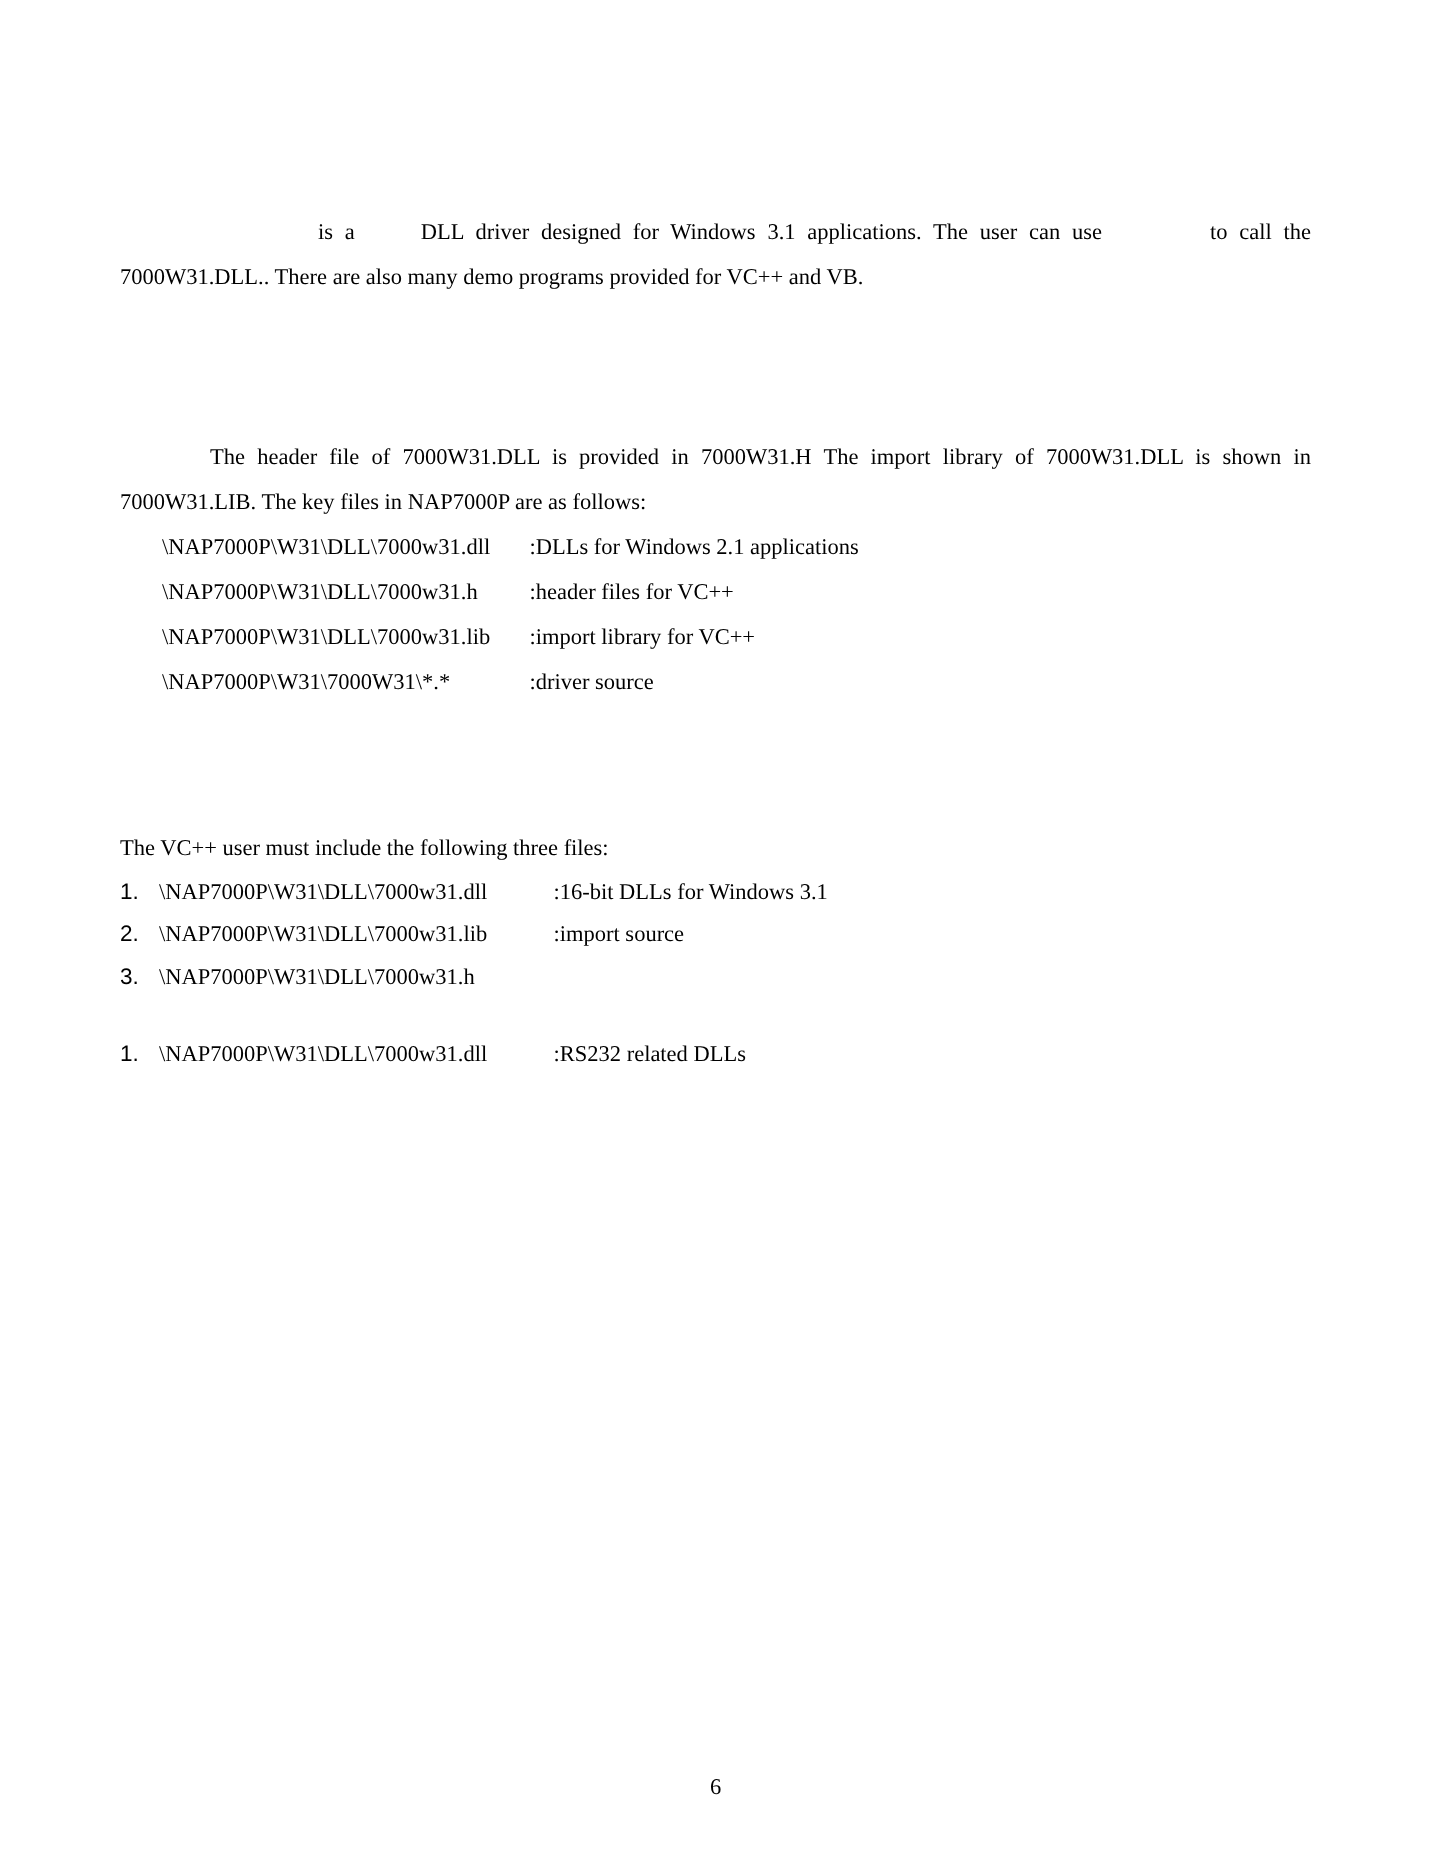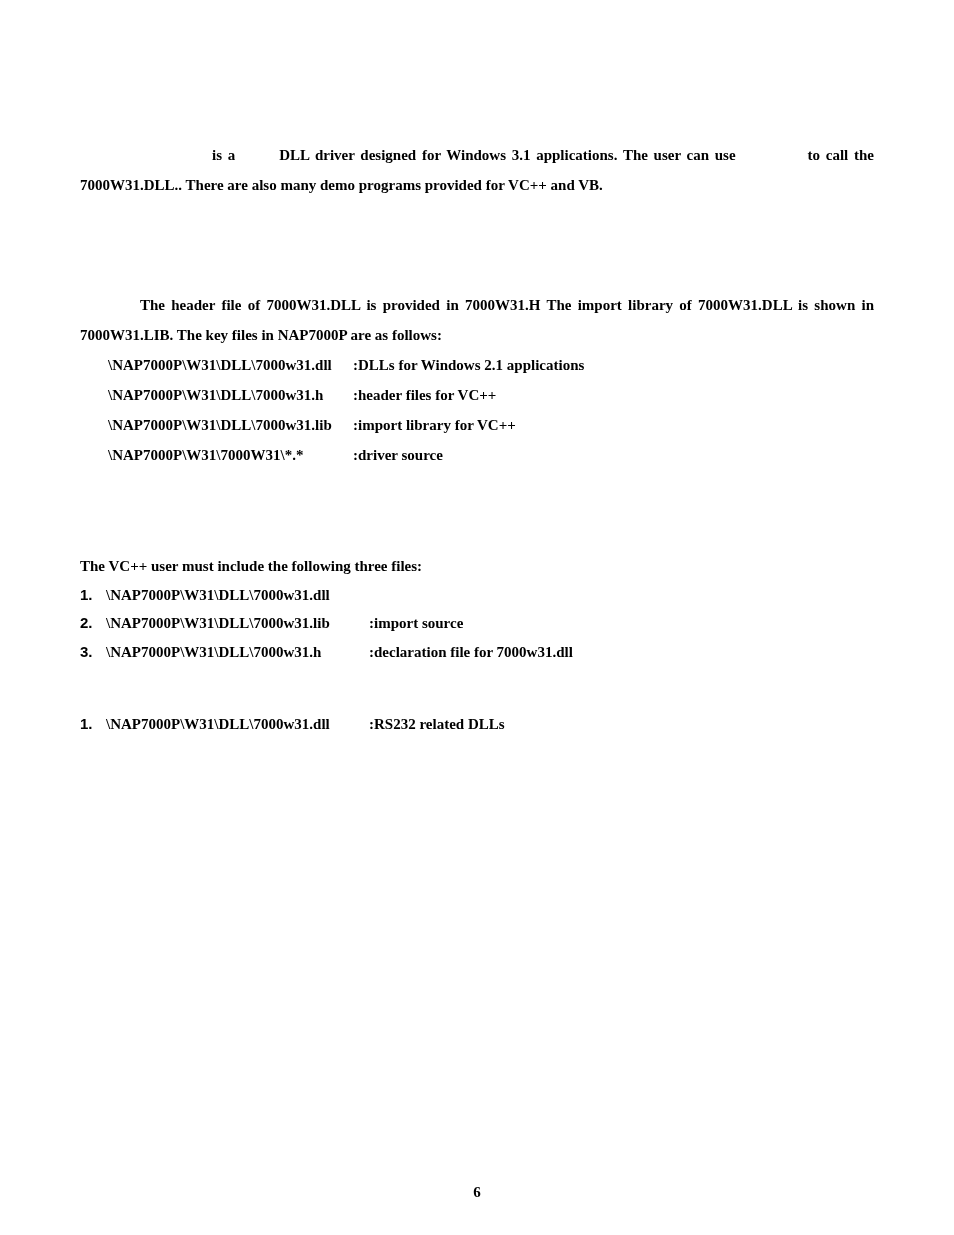--- a/index.html
+++ b/index.html
@@ -1,19 +1,18 @@
 <!DOCTYPE html>
 <html><head>
   <meta charset="utf-8">
   <style>
     * {
       margin: 0;
       padding: 0;
       box-sizing: border-box;
-      font-weight: bold;
     }
     body {
       width: 954px;
       height: 1235px;
       background: #ffffff;
       font-family: "Times New Roman", Times, serif;
       font-size: 15px;
       color: #000000;
       position: relative;
       padding: 140px 80px 40px 80px;
@@ -49,21 +48,21 @@
     .file-row {
       display: flex;
     }
     .file-path {
       width: 245px;
       flex-shrink: 0;
     }
     .file-desc {
     }
     .vc-section {
-      margin-bottom: 44px;
+      margin-bottom: 23px;
       line-height: 1.9;
     }
     .vb-section {
       line-height: 1.9;
     }
     .list-row {
       display: flex;
     }
     .list-num {
       width: 26px;
@@ -113,30 +112,30 @@
       <div class="file-path">\NAP7000P\W31\7000W31\*.*</div>
       <div class="file-desc">:driver source</div>
     </div>
   </div>
 
   <div class="vc-section">
     <div>The VC++ user must include the following three files:</div>
     <div class="list-row">
       <div class="list-num">1.</div>
       <div class="list-path">\NAP7000P\W31\DLL\7000w31.dll</div>
+      <div class="list-desc">:16-bit DLLs for Windows 3.1</div>
     </div>
     <div class="list-row">
       <div class="list-num">2.</div>
       <div class="list-path">\NAP7000P\W31\DLL\7000w31.lib</div>
       <div class="list-desc">:import source</div>
     </div>
     <div class="list-row">
       <div class="list-num">3.</div>
       <div class="list-path">\NAP7000P\W31\DLL\7000w31.h</div>
-      <div class="list-desc">:declaration file for 7000w31.dll</div>
     </div>
   </div>
 
   <div class="vb-section">
     <div class="list-row">
       <div class="list-num">1.</div>
       <div class="list-path">\NAP7000P\W31\DLL\7000w31.dll</div>
       <div class="list-desc">:RS232 related DLLs</div>
     </div>
   </div>

